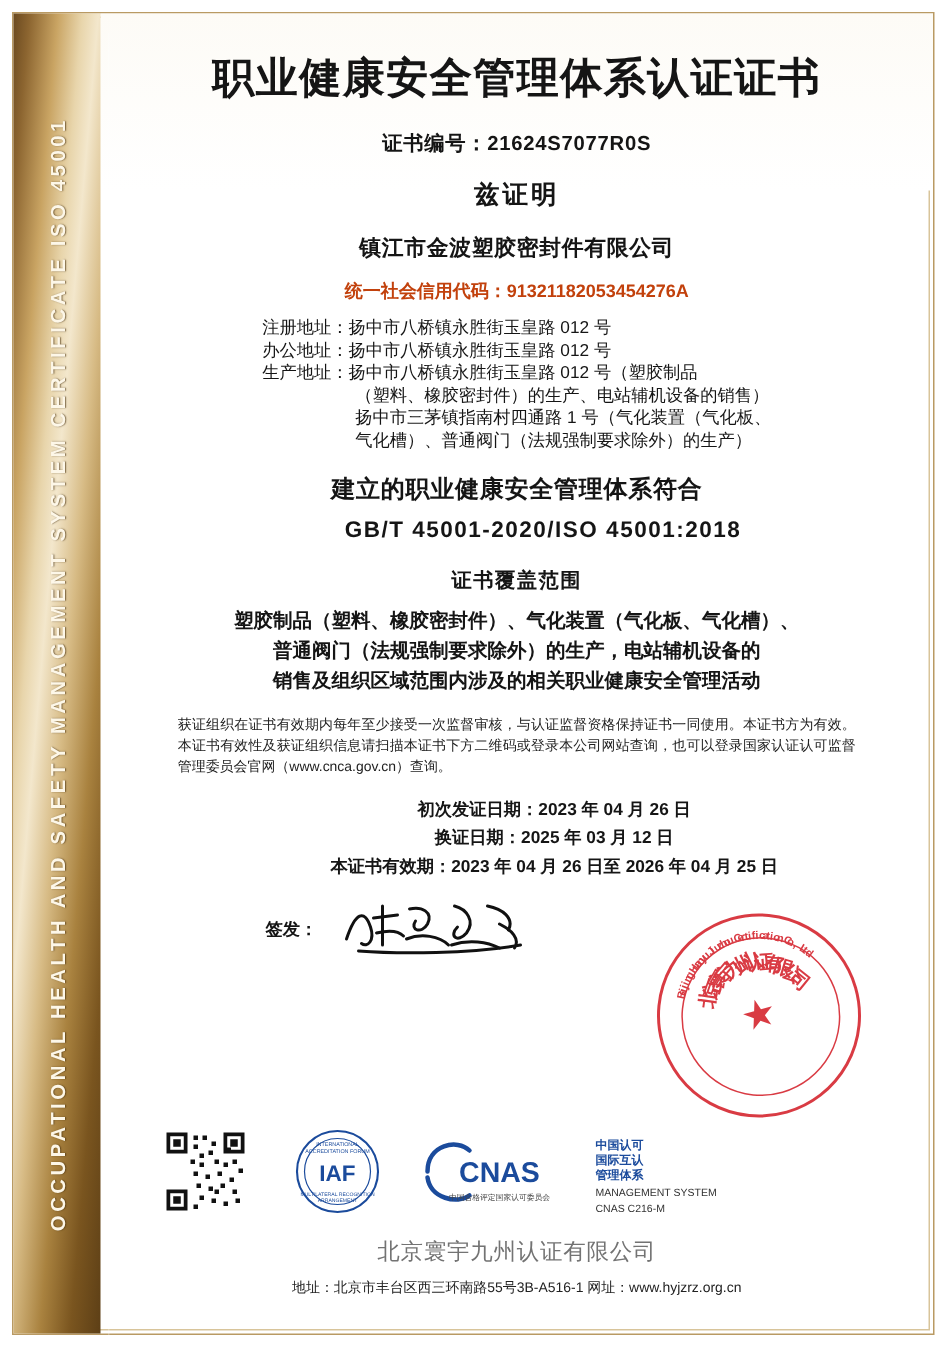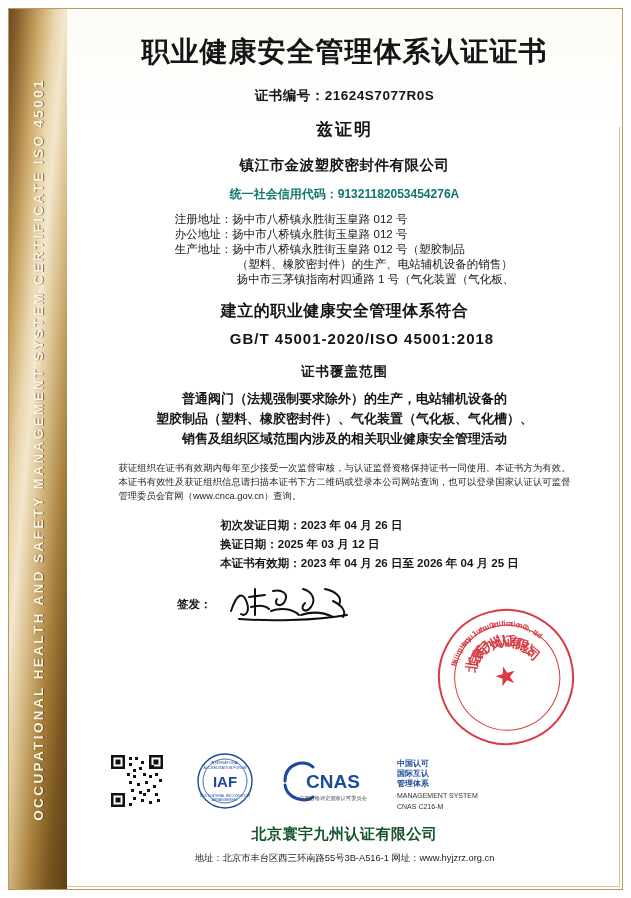--- a/index.html
+++ b/index.html
@@ -62,21 +62,21 @@
   .cert-no{
     margin-top:16px;font-size:13.5px;font-weight:bold;color:#151515;letter-spacing:.5px;
   }
   .hereby{
     margin-top:13px;font-size:17px;font-weight:bold;color:#151515;letter-spacing:2px;
   }
   .company{
     margin-top:15px;font-size:14.5px;font-weight:bold;color:#151515;letter-spacing:.5px;
   }
   .credit-code{
-    margin-top:11px;font-size:12px;font-weight:bold;color:#0f766e;
+    margin-top:11px;font-size:12px;font-weight:bold;color:#c2410c;
   }
   .addr-block{
     margin-top:9px;font-size:11.5px;color:#151515;line-height:15px;
     display:inline-block;text-align:left;
   }
   .addr-row{white-space:nowrap;}
   .addr-label{font-weight:normal;}
   .addr-cont{padding-left:62px;}
   .addr-cont2{padding-left:62px;}
 
@@ -91,21 +91,21 @@
   }
   .scope-body{
     margin-top:8px;font-size:13px;font-weight:bold;color:#151515;line-height:20px;
   }
   .note{
     margin:12px auto 0 auto;width:452px;font-size:9.3px;color:#222;line-height:14px;
     text-align:justify;
   }
   
   .dates{
-    margin:13px 0 0 50px;display:inline-block;text-align:left;
+    margin:13px 0 0 50px;display:inline-block;text-align:center;
     font-size:11.5px;color:#151515;line-height:19px;font-weight:bold;
     position:relative;
   }
   .dates .row{white-space:nowrap;}
   .dates .lbl{font-weight:bold;}
 
   .sign-row{
     margin-top:10px;position:relative;height:44px;
   }
   .sign-label{
@@ -162,21 +162,21 @@
   }
   .msbadge{
     position:absolute;left:330px;top:8px;width:108px;height:44px;
     text-align:left;
   }
   .msbadge .cn{font-size:8px;color:#1b4b9c;font-weight:bold;line-height:10px;}
   .msbadge .en{font-size:7px;color:#333;line-height:9px;margin-top:2px;}
 
   .issuer{
     position:absolute;left:0;right:0;top:816px;
-    font-size:15px;font-weight:bold;color:#14532d;letter-spacing:.5px;
+    font-size:15px;font-weight:normal;color:#737373;letter-spacing:.5px;
   }
   .footer{
     position:absolute;left:0;right:0;top:843px;
     font-size:9.3px;color:#222;
   }
 </style>
 </head>
 <body>
 
 <div id="cert">
@@ -216,29 +216,30 @@
         <span class="addr-label">注册地址：</span><span>扬中市八桥镇永胜街玉皇路 012 号</span>
       </div>
       <div class="addr-row">
         <span class="addr-label">办公地址：</span><span>扬中市八桥镇永胜街玉皇路 012 号</span>
       </div>
       <div class="addr-row">
         <span class="addr-label">生产地址：</span><span>扬中市八桥镇永胜街玉皇路 012 号（塑胶制品</span>
       </div>
       <div class="addr-row addr-cont">（塑料、橡胶密封件）的生产、电站辅机设备的销售）</div>
       <div class="addr-row addr-cont2">扬中市三茅镇指南村四通路 1 号（气化装置（气化板、</div>
+      <div class="addr-row addr-cont2">气化槽）、普通阀门（法规强制要求除外）的生产）</div>
     </div>
 
     <div class="conform">建立的职业健康安全管理体系符合</div>
     <div class="standard">GB/T 45001-2020/ISO 45001:2018</div>
 
     <div class="scope-title">证书覆盖范围</div>
     <div class="scope-body">
+      <div>塑胶制品（塑料、橡胶密封件）、气化装置（气化板、气化槽）、</div>
       <div>普通阀门（法规强制要求除外）的生产，电站辅机设备的</div>
-      <div>塑胶制品（塑料、橡胶密封件）、气化装置（气化板、气化槽）、</div>
       <div>销售及组织区域范围内涉及的相关职业健康安全管理活动</div>
     </div>
 
     <div class="note">获证组织在证书有效期内每年至少接受一次监督审核，与认证监督资格保持证书一同使用。本证书方为有效。本证书有效性及获证组织信息请扫描本证书下方二维码或登录本公司网站查询，也可以登录国家认证认可监督管理委员会官网（www.cnca.gov.cn）查询。</div>
 
     <div class="dates">
       <div class="row">
         <span class="lbl">初次发证日期：</span><span>2023 年 04 月 26 日</span>
       </div>
       <div class="row">

